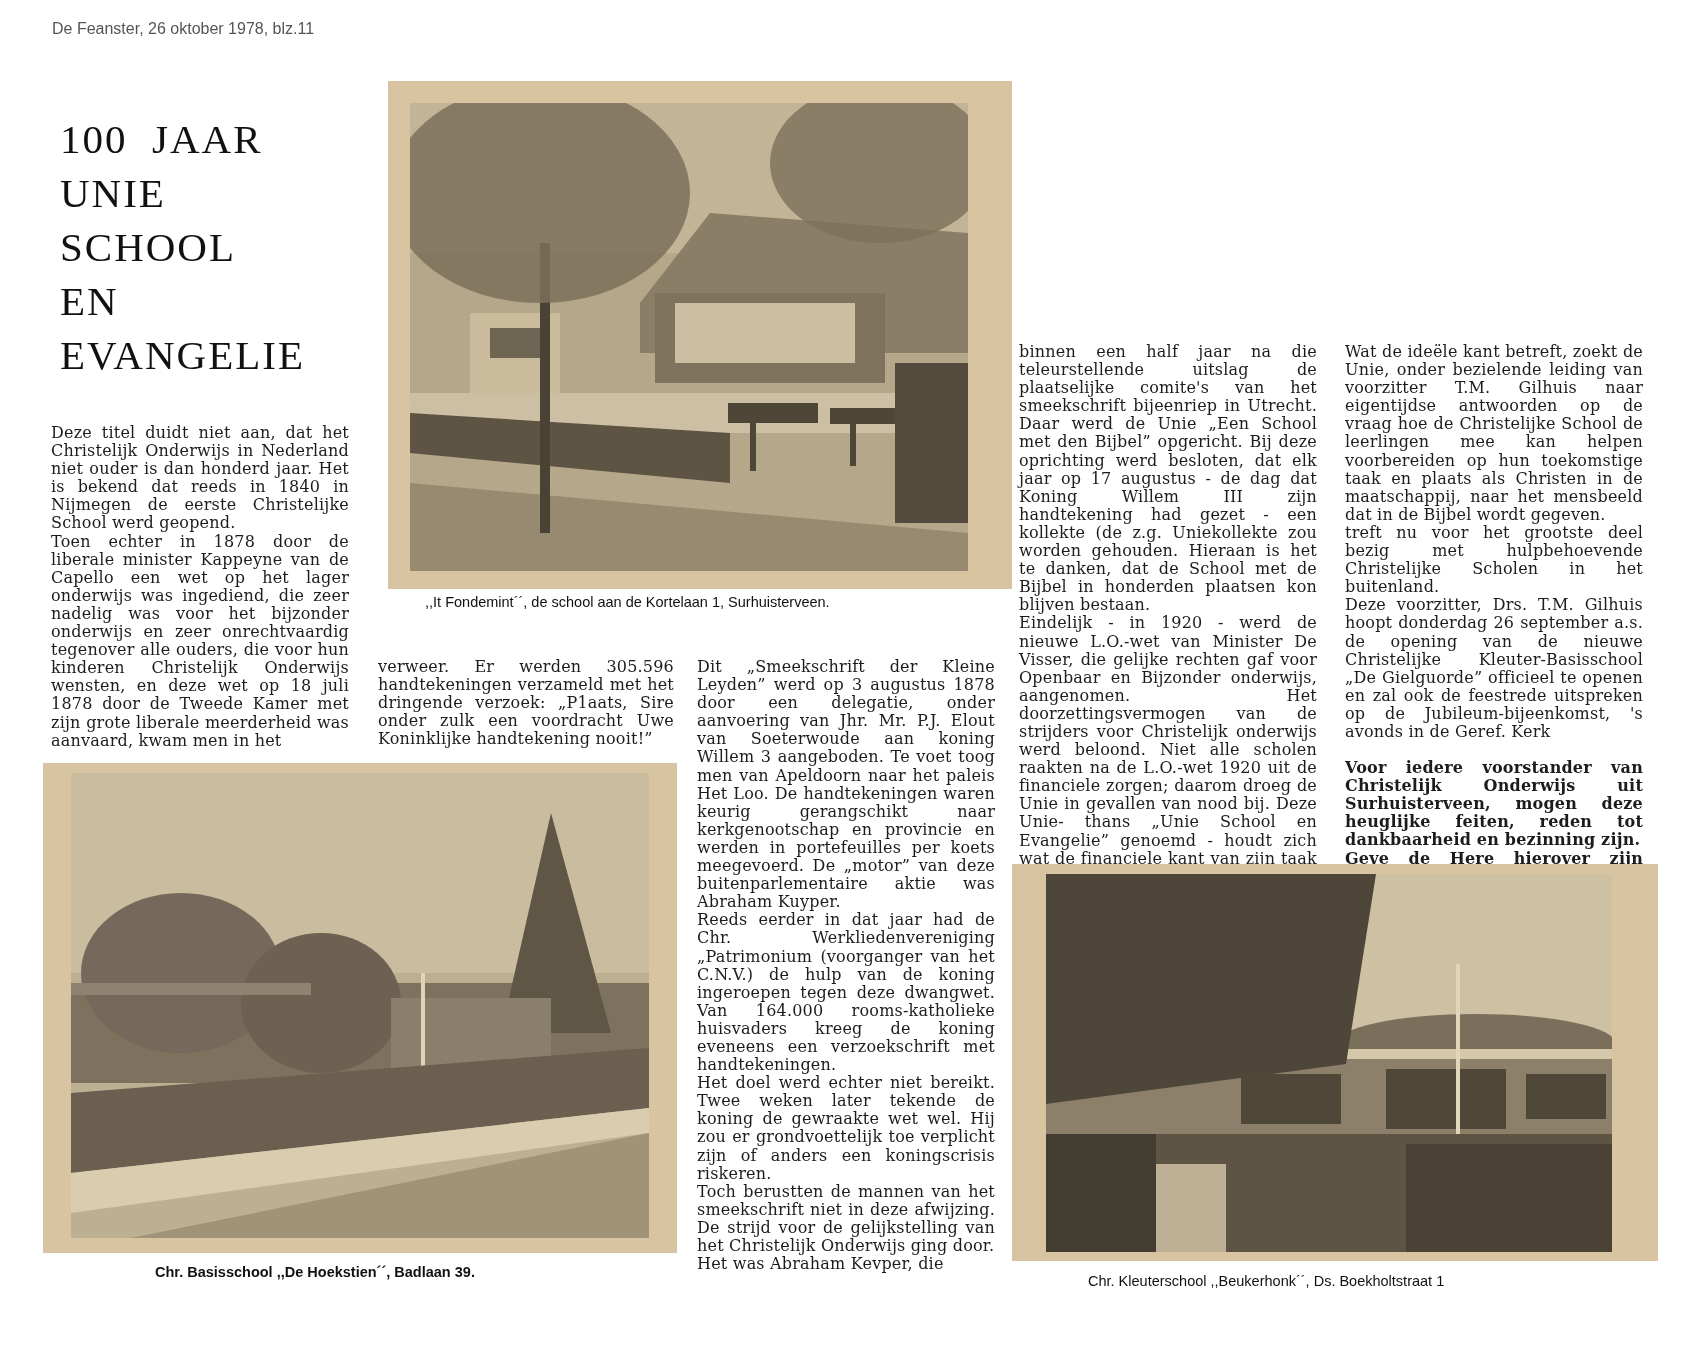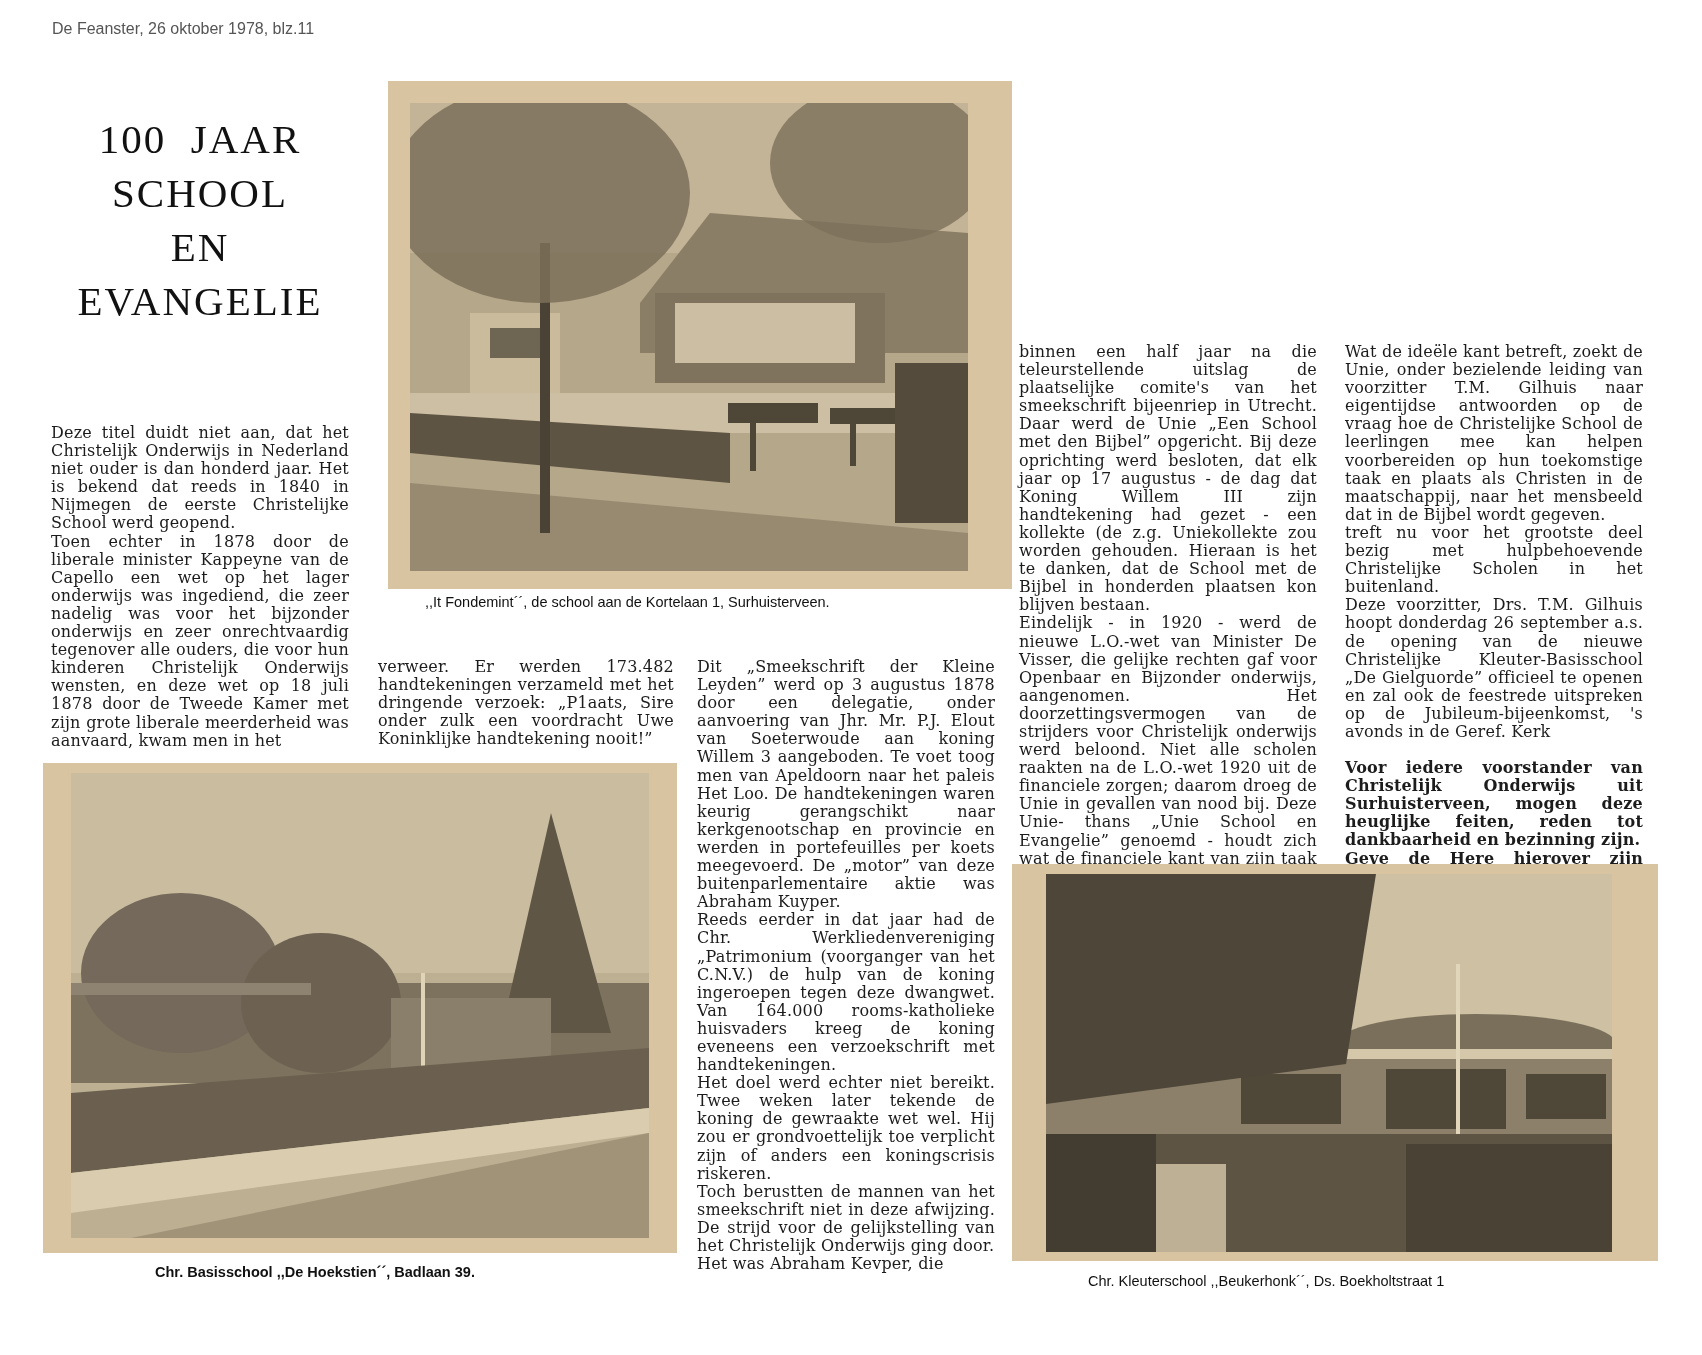--- a/index.html
+++ b/index.html
@@ -1,36 +1,37 @@
 <!DOCTYPE html>
 <html><head>
 <meta charset="utf-8">
 <style>
   html, body { margin: 0; padding: 0; background: #ffffff; }
   body { width: 1702px; height: 1355px; position: relative; overflow: hidden; font-family: "DejaVu Serif", serif; color: #1a1a1a; }
   .header { position: absolute; left: 52px; top: 20px; font-family: "Liberation Sans", sans-serif; font-size: 16px; color: #555555; }
-  .title { position: absolute; left: 40px; top: 112px; width: 320px; text-align: center; font-family: "Liberation Serif", serif; font-size: 41px; line-height: 54px; letter-spacing: 2px; color: #111; }
+  .title { position: absolute; left: 60px; top: 112px; width: 320px; font-family: "Liberation Serif", serif; font-size: 41px; line-height: 54px; letter-spacing: 2px; color: #111; }
   .title div { white-space: nowrap; }
   .col { position: absolute; font-family: "DejaVu Serif", serif; font-size: 16px; line-height: 18.1px; text-align: justify; color: #1c1c1c; letter-spacing: 0.2px; }
   .col p { margin: 0; }
   .col .bold { font-weight: bold; }
   .photo { position: absolute; background: #d8c4a0; overflow: hidden; }
   .photo .inner { position: absolute; background: #a8987c; overflow: hidden; }
   .caption { position: absolute; font-family: "Liberation Sans", sans-serif; font-size: 14.5px; color: #111; white-space: nowrap; }
   .caption.italic { }
   .caption.bold { font-weight: bold; }
   svg { display: block; }
 </style>
 </head>
 <body>
 
 <div class="header">De Feanster, 26 oktober 1978, blz.11</div>
 
 <div class="title">
   <div style="white-space:pre">100  JAAR</div>
+  <div>UNIE</div>
   <div>SCHOOL</div>
   <div>EN</div>
   <div>EVANGELIE</div>
 </div>
 
 <div class="photo" style="left:388px; top:81px; width:624px; height:508px;">
   <div class="inner" style="left:22px; top:22px; width:558px; height:468px;">
     <svg width="558" height="468" viewBox="0 0 558 468">
       <rect x="0" y="0" width="558" height="468" fill="#b5a789"></rect>
       <rect x="0" y="0" width="558" height="150" fill="#c3b497"></rect>
@@ -54,21 +55,21 @@
   </div>
 </div>
 <div class="caption italic" style="left:425px; top:594px;">,,It Fondemint´´, de school aan de Kortelaan 1, Surhuisterveen.</div>
 
 <div class="col" style="left:51px; top:424px; width:298px;">
   <p>Deze titel duidt niet aan, dat het Christelijk Onderwijs in Nederland niet ouder is dan honderd jaar. Het is bekend dat reeds in 1840 in Nijmegen de eerste Christelijke School werd geopend.</p>
   <p>Toen echter in 1878 door de liberale minister Kappeyne van de Capello een wet op het lager onderwijs was ingediend, die zeer nadelig was voor het bijzonder onderwijs en zeer onrechtvaardig tegenover alle ouders, die voor hun kinderen Christelijk Onderwijs wensten, en deze wet op 18 juli 1878 door de Tweede Kamer met zijn grote liberale meerderheid was aanvaard, kwam men in het</p>
 </div>
 
 <div class="col" style="left:378px; top:658px; width:296px;">
-  <p>verweer. Er werden 173.482 handtekeningen verzameld met het dringende verzoek: „P1aats, Sire onder zulk een voordracht Uwe Koninklijke handtekening nooit!”</p>
+  <p>verweer. Er werden 305.596 handtekeningen verzameld met het dringende verzoek: „P1aats, Sire onder zulk een voordracht Uwe Koninklijke handtekening nooit!”</p>
 </div>
 
 <div class="photo" style="left:43px; top:763px; width:634px; height:490px;">
   <div class="inner" style="left:28px; top:10px; width:578px; height:465px;">
     <svg width="578" height="465" viewBox="0 0 578 465">
       <rect x="0" y="0" width="578" height="465" fill="#bcaf92"></rect>
       <rect x="0" y="0" width="578" height="200" fill="#c9bc9f"></rect>
       <rect x="0" y="210" width="578" height="100" fill="#7d725d"></rect>
       <ellipse cx="110" cy="200" rx="100" ry="80" fill="#74695a"></ellipse>
       <ellipse cx="250" cy="230" rx="80" ry="70" fill="#6d6252"></ellipse>

